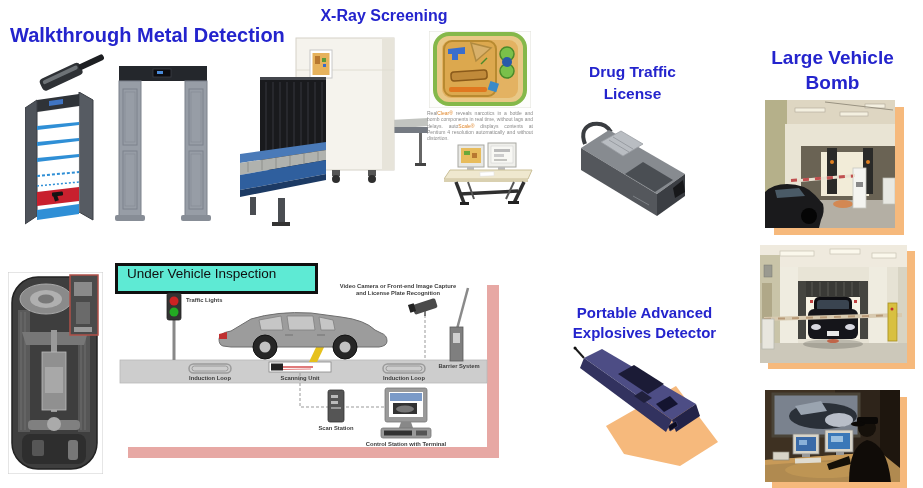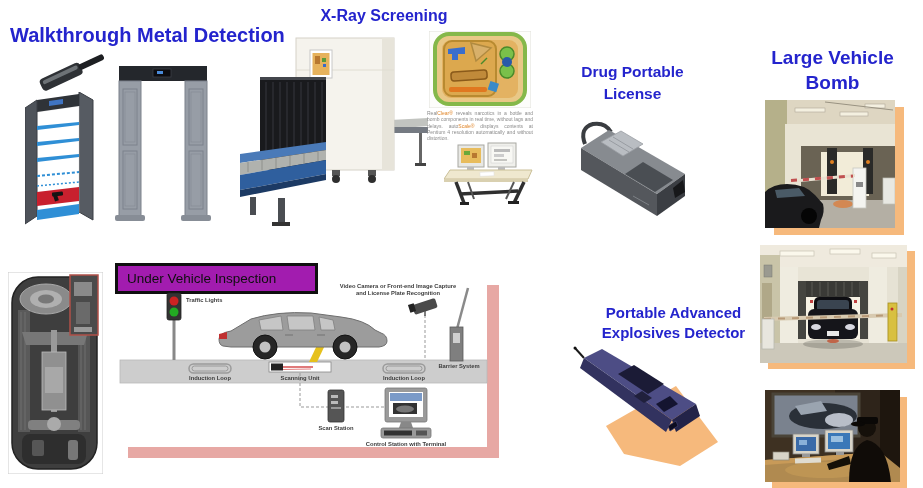--- a/index.html
+++ b/index.html
@@ -6,22 +6,22 @@
   body{font-family:"Liberation Sans",sans-serif;}
   #canvas{position:relative;width:923px;height:488px;background:#fff;overflow:hidden;}
   .abs{position:absolute;}
   .section-title{position:absolute;color:#2424cd;font-weight:bold;line-height:1.3;}
   .center{text-align:center;}
   .tline{display:block;}
   .dlabel{position:absolute;font-size:5.8px;font-weight:bold;color:#3c3c3c;line-height:1.15;text-align:center;}
   .caption{position:absolute;font-size:5px;line-height:1.25;color:#8c8c8c;text-align:justify;}
   .caption .hl{color:#e0862a;}
   .photo-shadow{position:absolute;background:#f6b97c;}
-  .uvbox{position:absolute;border:3px solid #0f0f0f;background:#a21caf;color:#0f0f0f;
-         font-size:13.5px;display:flex;align-items:center;padding-left:9px;box-sizing:border-box;}
+  .uvbox{position:absolute;border:3px solid #0f0f0f;background:#5eead4;color:#0f0f0f;
+         font-size:13.5px;display:flex;padding-left:9px;box-sizing:border-box;}
 </style>
 </head>
 <body>
 
 <div id="canvas">
 
   <div class="section-title" style="left:10px;top:22px;font-size:20px;">Walkthrough Metal Detection</div>
 
   <svg class="abs" style="left:30px;top:48px;" width="82" height="46" viewBox="0 0 82 46">
     <g transform="rotate(-25 40 24)">
@@ -161,21 +161,21 @@
     </g>
     <g stroke="#555" stroke-width="2" fill="none">
       <path d="M24,41 L30,58"></path>
         <path d="M70,41 L62,58"></path>
     </g>
     <rect x="16" y="61" width="9" height="3" fill="#222"></rect>
     <rect x="64" y="60" width="11" height="3" fill="#222"></rect>
   </svg>
 
   <div class="section-title center" style="left:560px;top:61px;width:145px;font-size:15.5px;line-height:1.45;">
-    <span class="tline">Drug Portable</span>
+    <span class="tline">Drug Traffic</span>
     <span class="tline">License</span>
   </div>
 
   <svg class="abs" style="left:565px;top:112px;" width="145" height="112" viewBox="0 0 145 112">
     <path d="M20,32 Q14,16 28,12 Q40,10 46,20" fill="none" stroke="#3a3d41" stroke-width="4"></path>
     <polygon points="16,36 44,18 120,62 92,82" fill="#878b90"></polygon>
     <polygon points="16,36 16,58 92,104 92,82" fill="#54575c"></polygon>
     <polygon points="92,82 120,62 120,84 92,104" fill="#3b3e43"></polygon>
     <polygon points="36,30 56,19 78,32 58,44" fill="#b9bdc2" stroke="#9a9ea3" stroke-width="0.8"></polygon>
     <line x1="44" y1="28" x2="64" y2="40" stroke="#8a8e93" stroke-width="0.7"></line>
@@ -330,21 +330,21 @@
       <span class="tline">and License Plate Recognition</span>
     </div>
     <div class="dlabel" style="left:74px;top:92px;width:46px;">Induction Loop</div>
     <div class="dlabel" style="left:154px;top:92px;width:66px;">Scanning Unit</div>
     <div class="dlabel" style="left:268px;top:92px;width:46px;">Induction Loop</div>
     <div class="dlabel" style="left:323px;top:80px;width:46px;">Barrier System</div>
     <div class="dlabel" style="left:200px;top:142px;width:46px;">Scan Station</div>
     <div class="dlabel" style="left:251px;top:158px;width:84px;">Control Station with Terminal</div>
   </div>
 
-  <div class="section-title center" style="left:586px;top:303px;width:175px;font-size:15px;line-height:1.3;">
+  <div class="section-title center" style="left:557px;top:303px;width:175px;font-size:15px;line-height:1.3;">
     <span class="tline">Portable Advanced</span>
     <span class="tline">Explosives Detector</span>
   </div>
 
   <svg class="abs" style="left:572px;top:342px;" width="150" height="130" viewBox="0 0 150 130">
     <polygon points="34,84 104,44 146,100 108,124 52,112" fill="#f6b97c"></polygon>
     <line x1="12" y1="16" x2="3" y2="6" stroke="#1a1a1a" stroke-width="2"></line>
     <circle cx="3" cy="6" r="1.5" fill="#111"></circle>
     <polygon points="12,16 30,7 124,62 100,78" fill="#4d4d85"></polygon>
     <polygon points="12,16 100,78 94,90 8,26" fill="#32325f"></polygon>

